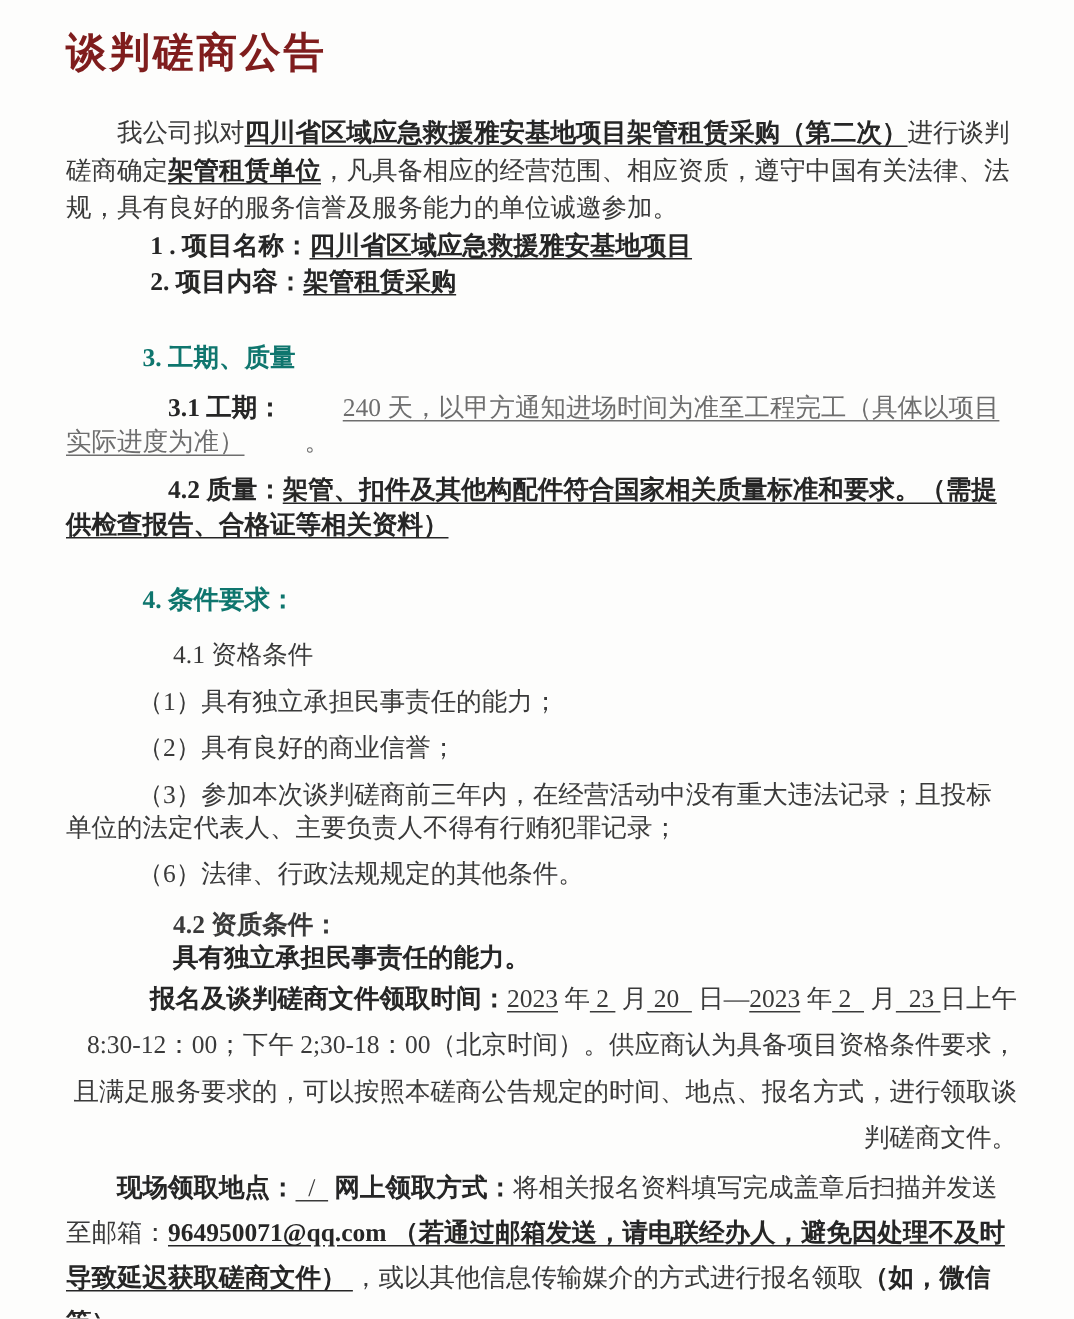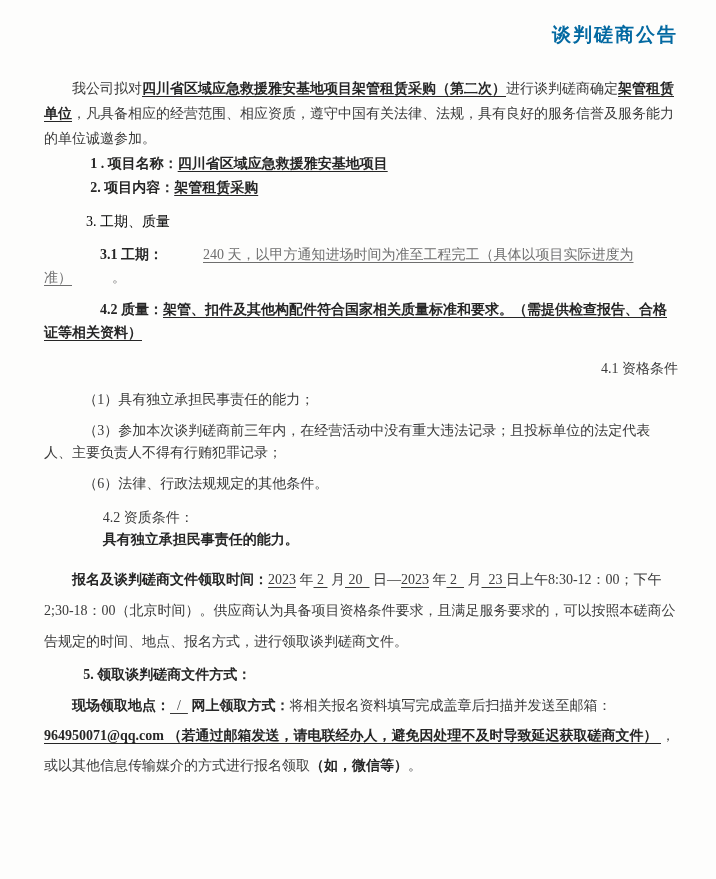--- a/index.html
+++ b/index.html
@@ -4,40 +4,40 @@
 <style>
   html,body{margin:0;padding:0;}
   body{
     width:716px;height:879px;overflow:hidden;
     background:#fdfdfc;
     font-family:"Liberation Serif","DejaVu Serif",serif;
     color:#3a3a3a;
   }
   .page{padding:16px 38px 0 44px;}
   .title{
-    font-size:19px;font-weight:bold;color:#0369a1;
-    text-align:right;margin:2px 0 0 0;line-height:34px;
+    font-size:27px;font-weight:bold;color:#7f1d1d;
+    text-align:left;margin:2px 0 0 0;line-height:34px;
     letter-spacing:2px;
   }
-  p{margin:0;font-size:14px;line-height:25px;}
+  p{margin:0;font-size:17px;line-height:25px;}
   .b{font-weight:bold;color:#262626;}
   .u{text-decoration:underline;text-underline-offset:3px;}
   .ws{white-space:pre-wrap;}
   .light{color:#6e6e6e;margin-left:40px;}
   .intro{margin-top:24px;text-indent:2em;line-height:25px;}
   .num-item{margin-top:0;padding-left:3.3em;line-height:24px;}
   .num-item.first{margin-top:1px;}
-  .sec-heading{margin-top:10px;padding-left:3em;font-weight:normal;color:#000000;line-height:24px;}
+  .sec-heading{margin-top:27px;padding-left:3em;font-weight:bold;color:#0f766e;line-height:24px;}
   .sub-item{margin-top:9px;text-indent:4em;line-height:23px;}
-  .sub-heading{margin-top:13px;padding-left:4.2em;line-height:23px;text-align:right;}
+  .sub-heading{margin-top:13px;padding-left:4.2em;line-height:23px;}
   .cond{margin-top:9px;text-indent:2.8em;line-height:22px;}
   .cond-tall{line-height:22px;}
-  .credential-heading{margin-top:12px;padding-left:4.2em;line-height:22px;}
+  .credential-heading{margin-top:12px;padding-left:4.2em;line-height:22px;font-weight:bold;}
   .credential-value{margin-top:0;padding-left:4.2em;line-height:22px;}
-  .flow{margin-top:13px;text-indent:2em;line-height:31px;}
+  .flow{text-indent:2em;line-height:31px;text-align:right;}
   .method-heading{margin-top:5px;padding-left:2.8em;font-weight:bold;color:#262626;line-height:26px;}
   .method-para{margin-top:3px;text-indent:2em;line-height:30px;}
 </style>
 </head>
 <body>
 
 <div class="page">
 
   <h1 class="title">谈判磋商公告</h1>
 
@@ -46,29 +46,30 @@
   <p class="num-item first"><span class="b">1 . 项目名称：</span><span class="b u">四川省区域应急救援雅安基地项目</span></p>
 
   <p class="num-item"><span class="b">2.  项目内容：</span><span class="b u">架管租赁采购</span></p>
 
   <p class="sec-heading">3. 工期、质量</p>
 
   <p class="sub-item"><span class="b">3.1 工期：</span><span class="u light">240 天，以甲方通知进场时间为准至工程完工（具体以项目实际进度为准）</span><span class="light">。</span></p>
 
   <p class="sub-item"><span class="b">4.2 质量：</span><span class="b u">架管、扣件及其他构配件符合国家相关质量标准和要求。（需提供检查报告、合格证等相关资料）</span></p>
 
+  <p class="sec-heading">4. 条件要求：</p>
 
   <p class="sub-heading">4.1 资格条件</p>
 
   <p class="cond">（1）具有独立承担民事责任的能力；</p>
+  <p class="cond">（2）具有良好的商业信誉；</p>
   <p class="cond cond-tall">（3）参加本次谈判磋商前三年内，在经营活动中没有重大违法记录；且投标单位的法定代表人、主要负责人不得有行贿犯罪记录；</p>
   <p class="cond">（6）法律、行政法规规定的其他条件。</p>
 
   <p class="credential-heading">4.2 资质条件：</p>
   <p class="credential-value"><span class="b">具有独立承担民事责任的能力。</span></p>
 
   <p class="flow"><span class="b">报名及谈判磋商文件领取时间：</span><span class="u ws">2023</span><span class="ws"> 年</span><span class="u ws"> 2 </span><span class="ws"> 月</span><span class="u ws"> 20  </span><span class="ws"> 日—</span><span class="u ws">2023</span><span class="ws"> 年</span><span class="u ws"> 2  </span><span class="ws"> 月</span><span class="u ws">  23 </span><span>日上午</span><span>8:30-12：00；下午 2;30-18：00（北京时间）。供应商认为具备项目资格条件要求，且满足服务要求的，可以按照本磋商公告规定的时间、地点、报名方式，进行领取谈判磋商文件。</span></p>
 
-  <p class="method-heading">5.  领取谈判磋商文件方式：</p>
 
   <p class="method-para"><span class="b">现场领取地点：</span><span class="u ws">  /  </span><span class="b ws"> 网上领取方式：</span><span>将相关报名资料填写完成盖章后扫描并发送至邮箱：</span><span class="b u">964950071@qq.com （若通过邮箱发送，请电联经办人，避免因处理不及时导致延迟获取磋商文件） </span><span>，或以其他信息传输媒介的方式进行报名领取</span><span class="b">（如，微信等）</span><span>。</span></p>
 
 </div>
 
 </body></html>

